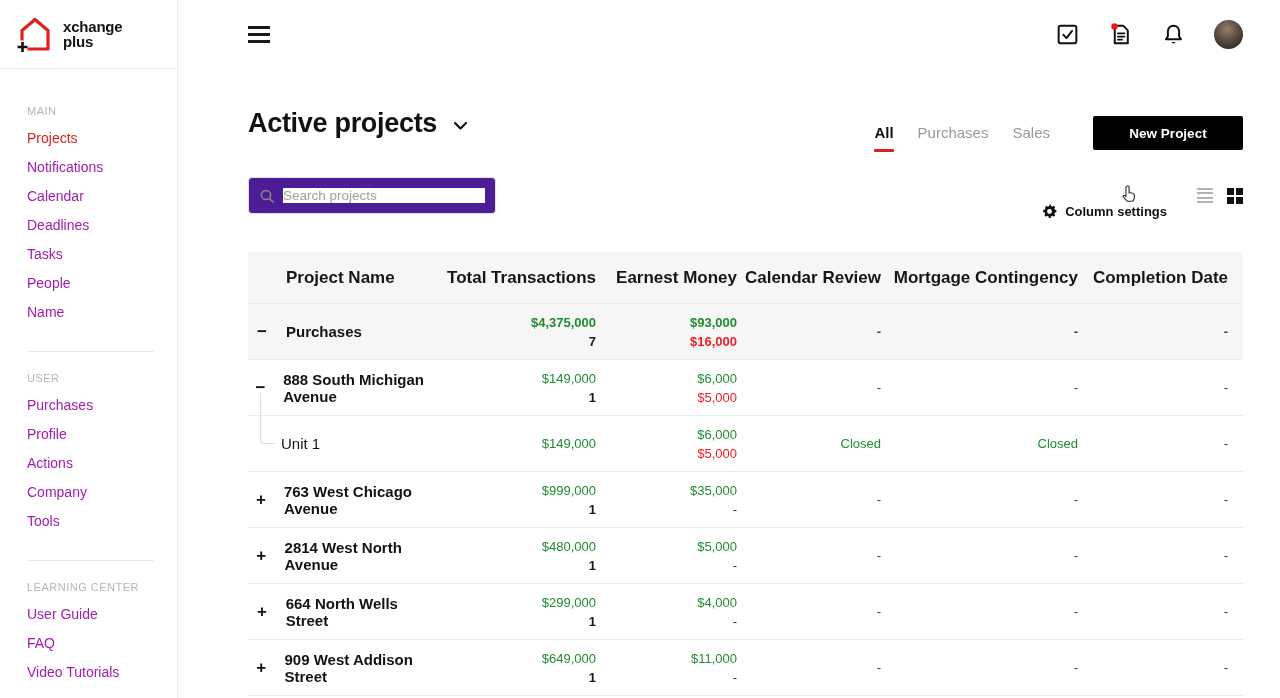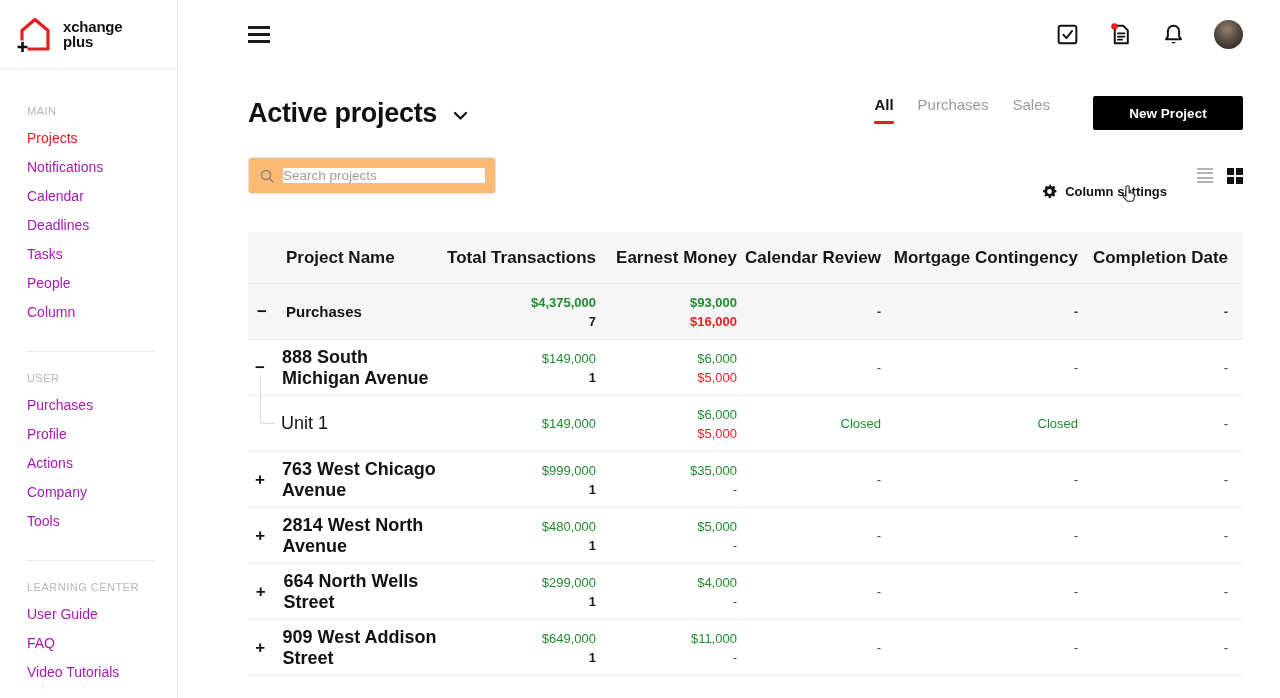--- a/index.html
+++ b/index.html
@@ -26,51 +26,51 @@
   .top-icons { margin-left:auto; display:flex; align-items:center; gap:28px; }
   .top-icon { cursor:pointer; position:relative; display:flex; }
   .avatar { width:29px; height:29px; border-radius:50%; cursor:pointer;
     background:radial-gradient(circle at 45% 32%, #93816f 0%, #5a4c41 45%, #241f1d 95%); }
 
   .content { padding:0 37px 0 35px; }
 
   .title-row { margin-top:27px; display:flex; align-items:center; }
   .page-title { font-size:27px; font-weight:800; letter-spacing:-0.3px; color:#111; }
   .title-chevron { margin-left:16px; margin-top:6px; cursor:pointer; display:flex; }
-  .title-right { margin-left:auto; display:flex; align-items:flex-start; }
+  .title-right { margin-left:auto; display:flex; align-items:center;margin-top:20px; }
   .tabs { display:flex; gap:24px; margin-right:43px; }
   .tab { font-size:15px; color:#999; cursor:pointer; position:relative; padding-bottom:2px; }
   .tab.active { color:#111; font-weight:700; }
   .tab.active::after { content:""; position:absolute; left:0; right:0; bottom:-9px; height:3px; background:#e0201e; border-radius:1px; }
   .new-project-btn { height:34px; width:150px; background:#000000; color:#fff; border:none; border-radius:2px;
     font-family:inherit; font-size:13.5px; font-weight:700; cursor:pointer; }
 
   .toolbar { margin-top:21px; display:flex; align-items:center; }
-  .search-box { width:248px; height:37px; border:1px solid #e3e3e3; border-radius:4px; display:flex; align-items:center; padding:0 10px; gap:8px; background:#fdba74; }
+  .search-box { width:248px; height:37px; border:1px solid #e3e3e3; border-radius:4px; display:flex; align-items:center; padding:0 10px; gap:8px; background:#4c1d95; }
   .search-box input { border:none; outline:none; flex:1; font-family:inherit; font-size:13.5px; color:#333; min-width:0; }
   .search-box input::placeholder { color:#9e9e9e; }
   .toolbar-right { margin-left:auto; display:flex; align-items:center; }
   .col-settings { display:flex; align-items:center; gap:7px; font-size:13px; font-weight:700; color:#111; cursor:pointer;margin-top:32px; }
   .view-toggles { margin-left:30px; display:flex; align-items:center; gap:14px; }
   .list-view { display:flex; flex-direction:column; gap:2.5px; cursor:pointer; }
   .list-view span { display:block; width:16px; height:2px; background:#b3b3b3; }
   .grid-view { display:grid; grid-template-columns:7px 7px; grid-gap:2px; cursor:pointer; }
   .grid-view span { width:7px; height:7px; background:#111; }
 
   
   .table { margin-top:32px; font-size:13px; }
   .thead, .trow { display:grid; grid-template-columns:1fr 155px 141px 144px 197px 150px; padding-right:15px; align-items:center; }
   .thead { height:52px; background:#f6f6f6; border-bottom:1px solid #ececec; }
   .th { font-size:17px; font-weight:700; color:#161616; text-align:right; }
   .th.first { text-align:left; padding-left:38px; }
   .trow { min-height:56px; border-bottom:1px solid #ededed; position:relative; background:#fff; cursor:pointer; }
   .trow.group { background:#f6f6f6; }
   .name-cell { display:flex; align-items:center; gap:17px; padding-left:7px; }
   .expander { width:14px; font-size:17px; font-weight:700; color:#111; text-align:center; line-height:14px; cursor:pointer; }
-  .name { font-size:18px; font-weight:700; color:#131313; }
+  .name { font-size:15px; font-weight:700; color:#131313; }
   .trow.group .name { font-size:15px; }
   .trow.child .name { font-weight:400; }
   .trow.child .name-cell { padding-left:33px; }
   .connector { position:absolute; left:12px; top:-22px; height:calc(50% + 22px); width:15px;
     border-left:1px solid #dcdcdc; border-bottom:1px solid #dcdcdc; border-bottom-left-radius:4px; }
   .cell { text-align:right; line-height:19px; }
   .l-green { color:#1f8c2f; }
   .l-red { color:#ee1c23; }
   .l-dark { color:#1c1c1c; font-weight:600; }
   .l-dash { color:#3c3c3c; }
@@ -97,21 +97,21 @@
       </div>
     </div>
     <nav id="nav">
         <div class="section-title">MAIN</div>
         <div class="nav-item active">Projects</div>
         <div class="nav-item">Notifications</div>
         <div class="nav-item">Calendar</div>
         <div class="nav-item">Deadlines</div>
         <div class="nav-item">Tasks</div>
         <div class="nav-item">People</div>
-        <div class="nav-item">Column</div>
+        <div class="nav-item">Name</div>
         <div class="sb-divider"></div>
         <div class="section-title">USER</div>
         <div class="nav-item">Purchases</div>
         <div class="nav-item">Profile</div>
         <div class="nav-item">Actions</div>
         <div class="nav-item">Company</div>
         <div class="nav-item">Tools</div>
         <div class="sb-divider"></div>
         <div class="section-title">LEARNING CENTER</div>
         <div class="nav-item">User Guide</div>

